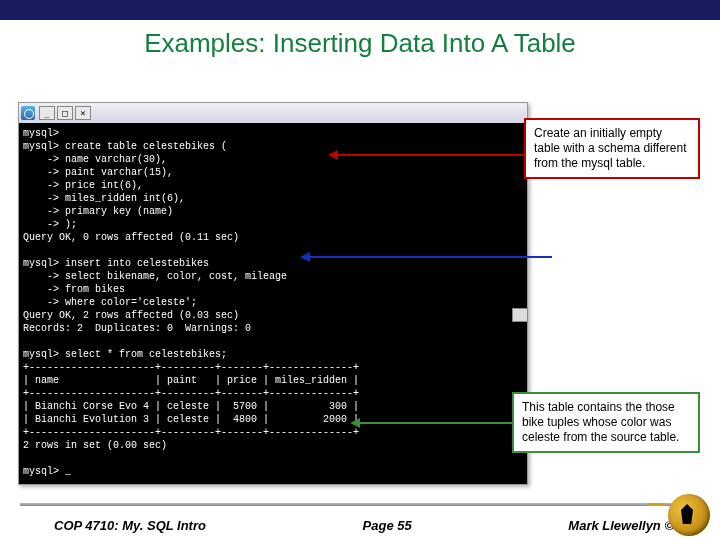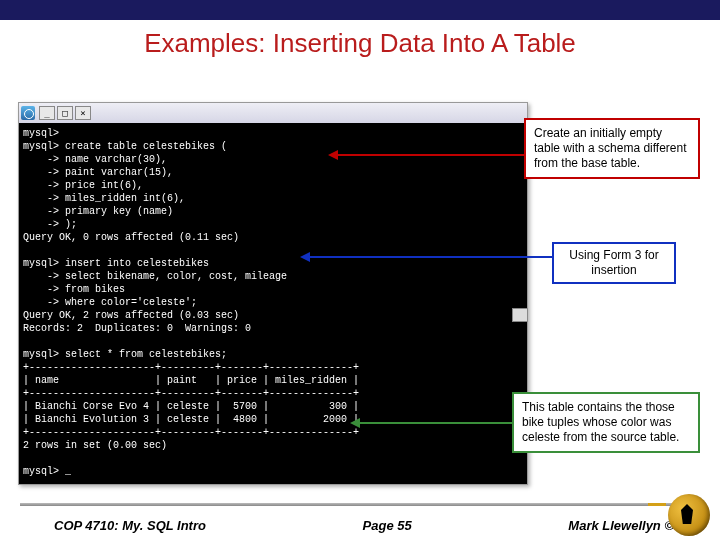--- a/index.html
+++ b/index.html
@@ -13,21 +13,21 @@
   }
   .slide {
     width: 720px;
     height: 540px;
     position: relative;
     border-top: 20px solid #1a1a5e;
   }
   .title {
     text-align: center;
     font-size: 26px;
-    color: #b91c1c;
+    color: #15803d;
     font-weight: normal;
     padding: 8px 0 12px 0;
     font-family: Arial, sans-serif;
   }
   .terminal-wrap {
     position: absolute;
     left: 18px;
     top: 82px;
     width: 510px;
     border: 1px solid #999;
@@ -241,24 +241,23 @@
 | Bianchi Corse Evo 4 | celeste |  5700 |          300 |
 | Bianchi Evolution 3 | celeste |  4800 |         2000 |
 +---------------------+---------+-------+--------------+
 2 rows in set (0.00 sec)
 
 mysql&gt; _</div>
     <div class="scroll-knob"></div>
   </div>
 
   <div class="arrow arrow-red"></div>
-  <div class="callout callout-red">Create an initially empty table with a schema different from the base table.</div>
+  <div class="callout callout-red">Create an initially empty table with a schema different from the mysql table.</div>
 
   <div class="arrow arrow-blue"></div>
-  <div class="callout callout-blue">Using Form 3 for insertion</div>
 
   <div class="arrow arrow-green"></div>
   <div class="callout callout-green">This table contains the those bike tuples whose color was celeste from the source table.</div>
 
   <div class="footer">
     <div class="footer-line">
       <div class="gold-bar"></div>
     </div>
     <div class="footer-row">
       <span class="footer-left">COP 4710: My. SQL Intro</span>

